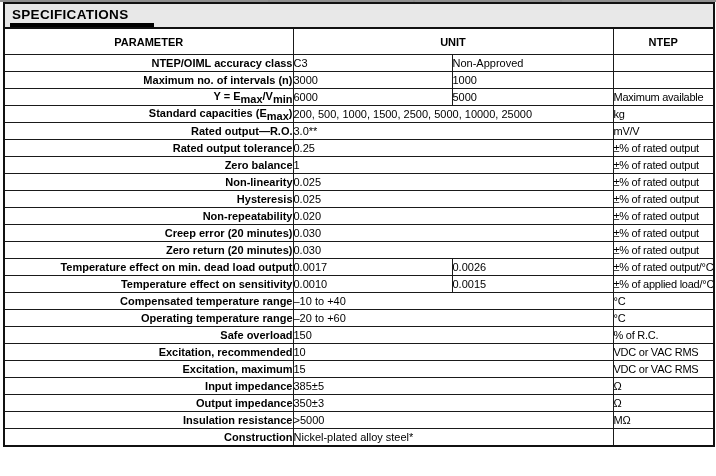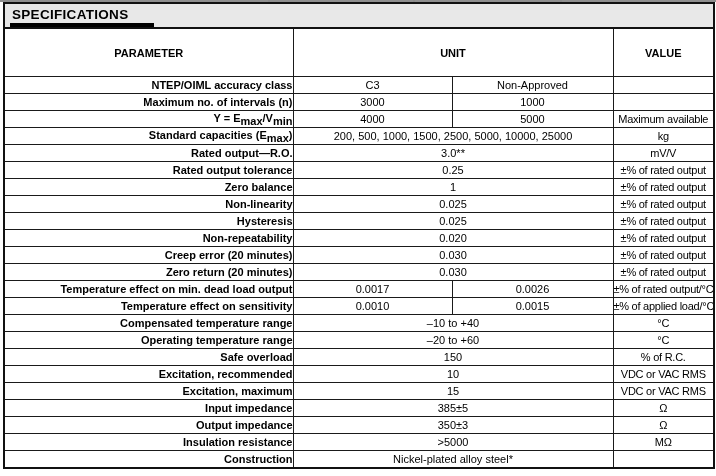--- a/index.html
+++ b/index.html
@@ -7,25 +7,25 @@
   .page{position:relative;width:716px;height:476px;background:#fff;overflow:hidden;}
   .top-strip{position:absolute;left:0;top:0;width:716px;height:2px;background:#8f8f8f;}
   .tick{position:absolute;top:0;width:2px;height:5px;background:#8a8a8a;}
   .tick.t1{left:268px;}
   .tick.t2{left:413px;}
   .tick.t3{left:560px;}
   table.spec{position:absolute;left:3px;top:2px;width:710px;border-collapse:collapse;table-layout:fixed;border:2px solid #111;}
   td,th{border:1.5px solid #1a1a1a;overflow:hidden;white-space:nowrap;vertical-align:middle;}
   .title-row td{background:#e8e8e8;height:16px;border-bottom:2px solid #111;text-align:left;padding:1px 0 0 5px;}
   .title{display:inline-block;font-weight:bold;font-size:13.5px;letter-spacing:.3px;line-height:13px;border-bottom:4px solid #000;padding:0 26px 2px 2px;}
-  .head-row th{height:15px;font-size:11px;font-weight:bold;text-align:center;padding:16px;background:#fff;}
+  .head-row th{height:15px;font-size:11px;font-weight:bold;text-align:center;padding:5px;background:#fff;}
   tr.r td{height:16px;font-size:11px;padding:0;background:#fff;}
   td.p{font-weight:bold;text-align:right;padding-left:5px;}
-  td.v{text-align:center;}
-  td.u{text-align:center;font-size:10.3px;letter-spacing:-.25px;}
+  td.v{text-align:left;}
+  td.u{font-size:10.3px;letter-spacing:-.25px;}
   sub{font-size:11px;vertical-align:-2.5px;letter-spacing:0;}
 </style>
 </head>
 <body>
 
 <div class="page">
   <div class="top-strip">
     <span class="tick t1"></span>
     <span class="tick t2"></span>
     <span class="tick t3"></span>
@@ -42,40 +42,40 @@
     <tbody>
         <tr class="title-row">
       <td colspan="4">
         <span class="title">SPECIFICATIONS</span>
       </td>
     </tr>
 
     <tr class="head-row">
       <th>PARAMETER</th>
       <th colspan="2">UNIT</th>
-      <th>VALUE</th>
+      <th>NTEP</th>
     </tr>
 
     <tr class="r">
       <td class="p">NTEP/OIML accuracy class</td>
       <td class="v">C3</td>
       <td class="v">Non-Approved</td>
       <td class="u"></td>
     </tr>
 
     <tr class="r">
       <td class="p">Maximum no. of intervals (n)</td>
       <td class="v">3000</td>
       <td class="v">1000</td>
       <td class="u"></td>
     </tr>
 
     <tr class="r">
       <td class="p"><span>Y = E</span><sub>max</sub><span>/V</span><sub>min</sub></td>
-      <td class="v">4000</td>
+      <td class="v">6000</td>
       <td class="v">5000</td>
       <td class="u">Maximum available</td>
     </tr>
 
     <tr class="r">
       <td class="p"><span>Standard capacities (E</span><sub>max</sub><span>)</span></td>
       <td class="v" colspan="2">200, 500, 1000, 1500, 2500, 5000, 10000, 25000</td>
       <td class="u">kg</td>
     </tr>
 

